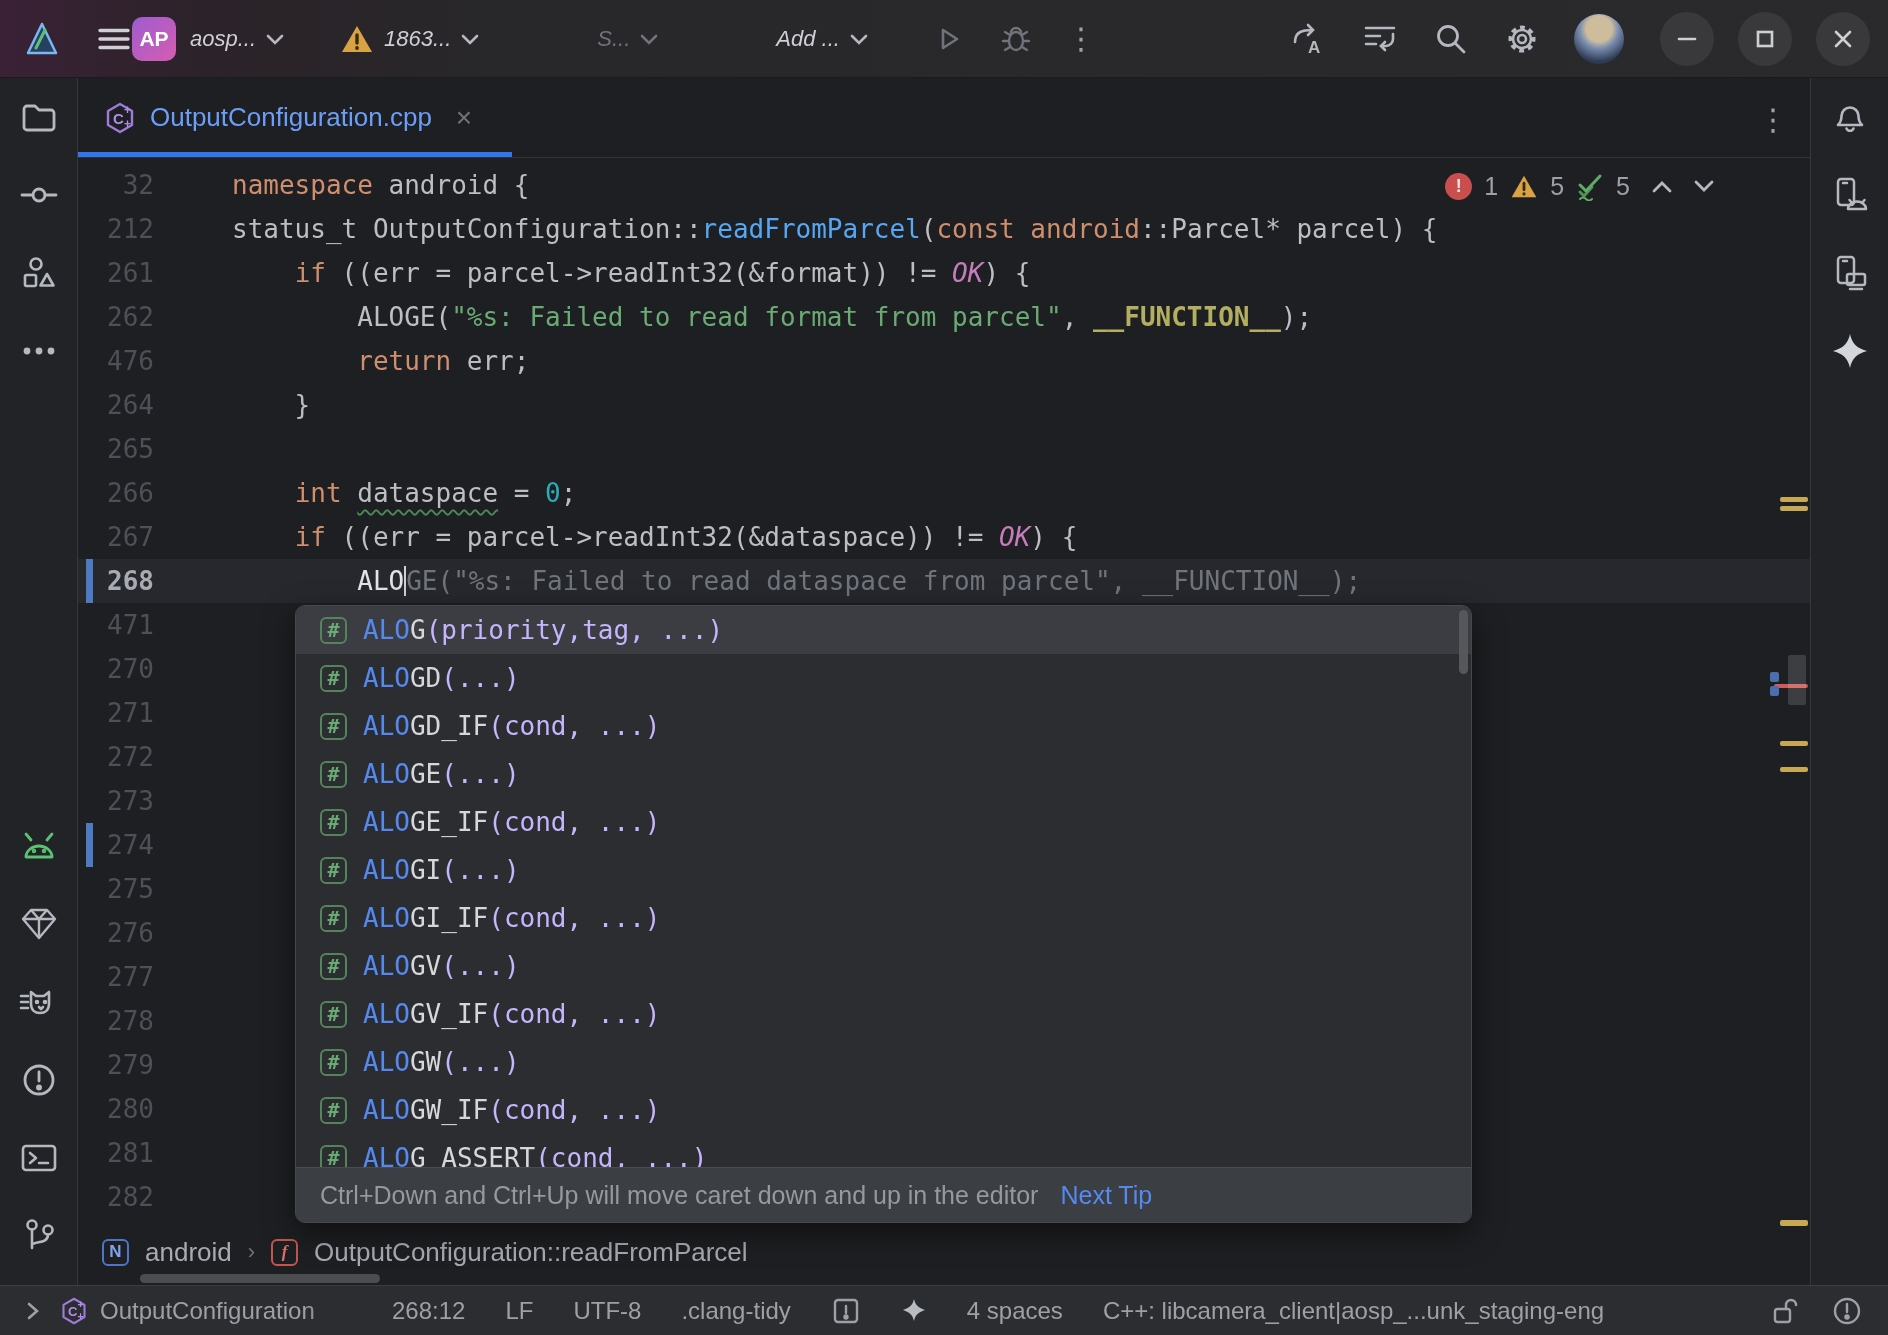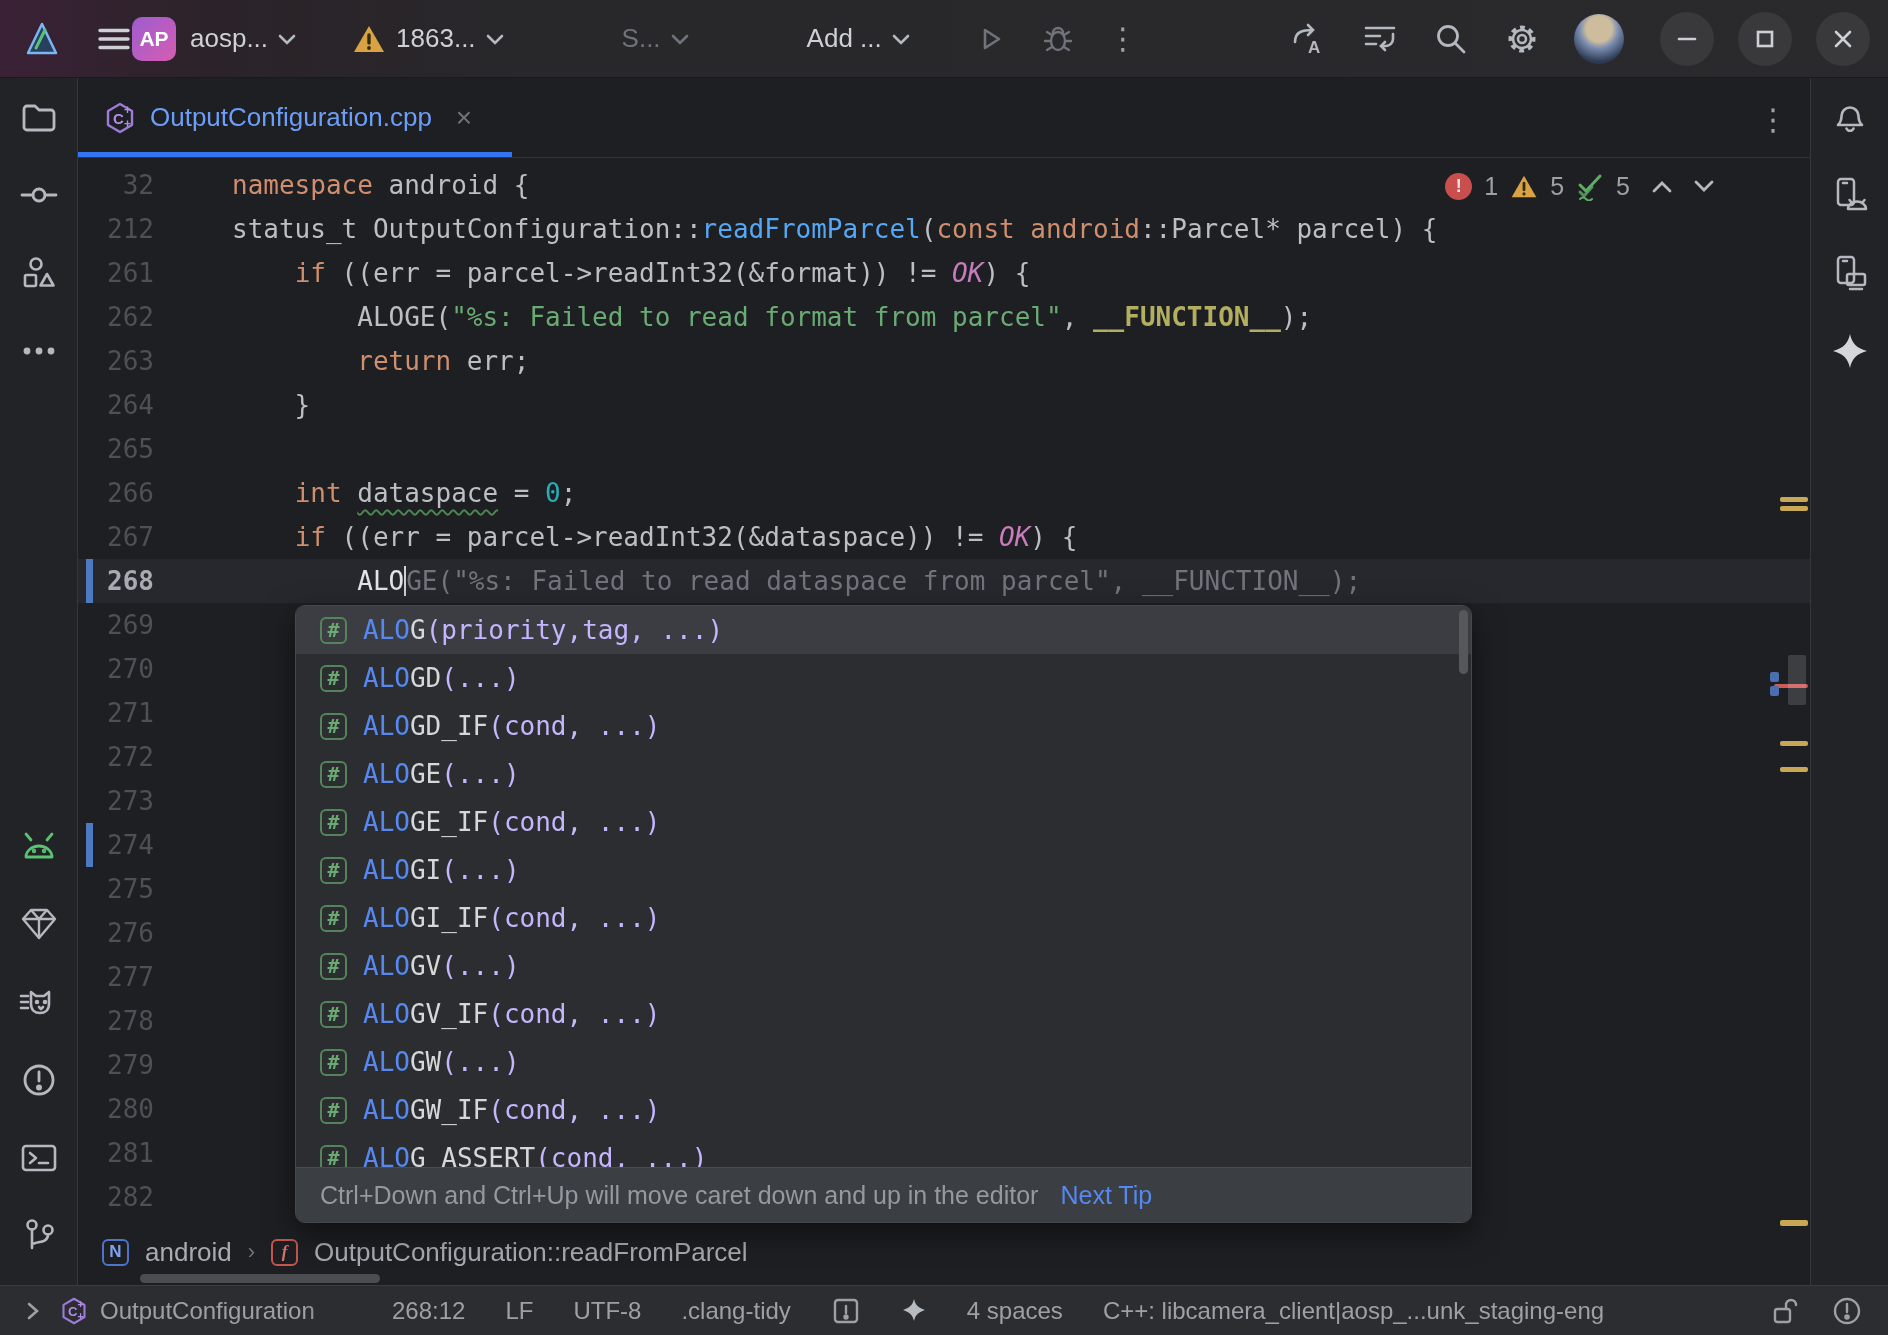--- a/index.html
+++ b/index.html
@@ -5,21 +5,21 @@
   * { margin:0; padding:0; box-sizing:border-box; }
   html,body { background:#17181b; }
   body { font-family:"Liberation Sans", sans-serif; }
   .stage { position:relative; width:1888px; height:1335px; overflow:hidden; background:#1E1F22; }
 
   
   .titlebar { position:absolute; left:0; top:0; width:1888px; height:78px;
     background:linear-gradient(90deg,#3b2136 0px,#332230 90px,#2b2329 220px,#28272a 480px,#2a2a2c 100%);
     display:flex; align-items:center; border-bottom:1px solid #1a1b1d; }
   .tb-ico { display:inline-flex; align-items:center; justify-content:center; color:#B4B8BF; }
-  .tb-text { font-size:26px; color:#CED0D6; }
+  .tb-text { font-size:22px; color:#CED0D6;font-style:italic; }
   .dim-text { color:#6F737A; }
   .ap-badge { width:44px; height:44px; border-radius:10px; background:linear-gradient(135deg,#9d5cd0,#d65db1);
     color:#fff; font-weight:bold; font-size:21px; display:flex; align-items:center; justify-content:center; }
   .win-btn { width:54px; height:54px; border-radius:50%; background:#39393B; display:flex; align-items:center; justify-content:center; }
   .avatar { width:50px; height:50px; border-radius:50%;
     background:radial-gradient(circle at 50% 30%, #cdbd9d 0 30%, #7a8db0 45%, #2f3c56 75%, #222c40 100%); }
 
   
   .leftbar { position:absolute; left:0; top:78px; width:78px; height:1207px; background:#222327;
     border-right:1px solid #35373B; display:flex; flex-direction:column; align-items:center; }
@@ -346,21 +346,21 @@
           </div>
           <div class="code-row">
             <div class="gutter"><span>261</span></div>
             <div class="code-text"><span class="tok-pl">    </span><span class="tok-kw">if</span><span class="tok-pl"> ((err = parcel-&gt;readInt32(&amp;format)) != </span><span class="tok-cst">OK</span><span class="tok-pl">) {</span></div>
           </div>
           <div class="code-row">
             <div class="gutter"><span>262</span></div>
             <div class="code-text"><span class="tok-pl">        ALOGE(</span><span class="tok-str">"%s: Failed to read format from parcel"</span><span class="tok-pl">, </span><span class="tok-mac">__FUNCTION__</span><span class="tok-pl">);</span></div>
           </div>
           <div class="code-row">
-            <div class="gutter"><span>263</span></div>
+            <div class="gutter"><span>476</span></div>
             <div class="code-text"><span class="tok-pl">        </span><span class="tok-kw">return</span><span class="tok-pl"> err;</span></div>
           </div>
           <div class="code-row">
             <div class="gutter"><span>264</span></div>
             <div class="code-text"><span class="tok-pl">    }</span></div>
           </div>
           <div class="code-row">
             <div class="gutter"><span>265</span></div>
             <div class="code-text"></div>
           </div>
@@ -370,21 +370,21 @@
           </div>
           <div class="code-row">
             <div class="gutter"><span>267</span></div>
             <div class="code-text"><span class="tok-pl">    </span><span class="tok-kw">if</span><span class="tok-pl"> ((err = parcel-&gt;readInt32(&amp;dataspace)) != </span><span class="tok-cst">OK</span><span class="tok-pl">) {</span></div>
           </div>
           <div class="code-row current">
             <div class="gutter"><span class="change-bar"></span><span>268</span></div>
             <div class="code-text"><span class="tok-pl">        </span><span class="tok-typed">ALO</span><span class="tok-caret"></span><span class="tok-dim">GE("%s: Failed to read dataspace from parcel", __FUNCTION__);</span></div>
           </div>
           <div class="code-row">
-            <div class="gutter"><span>269</span></div>
+            <div class="gutter"><span>471</span></div>
             <div class="code-text"></div>
           </div>
           <div class="code-row">
             <div class="gutter"><span>270</span></div>
             <div class="code-text"></div>
           </div>
           <div class="code-row">
             <div class="gutter"><span>271</span></div>
             <div class="code-text"></div>
           </div>

